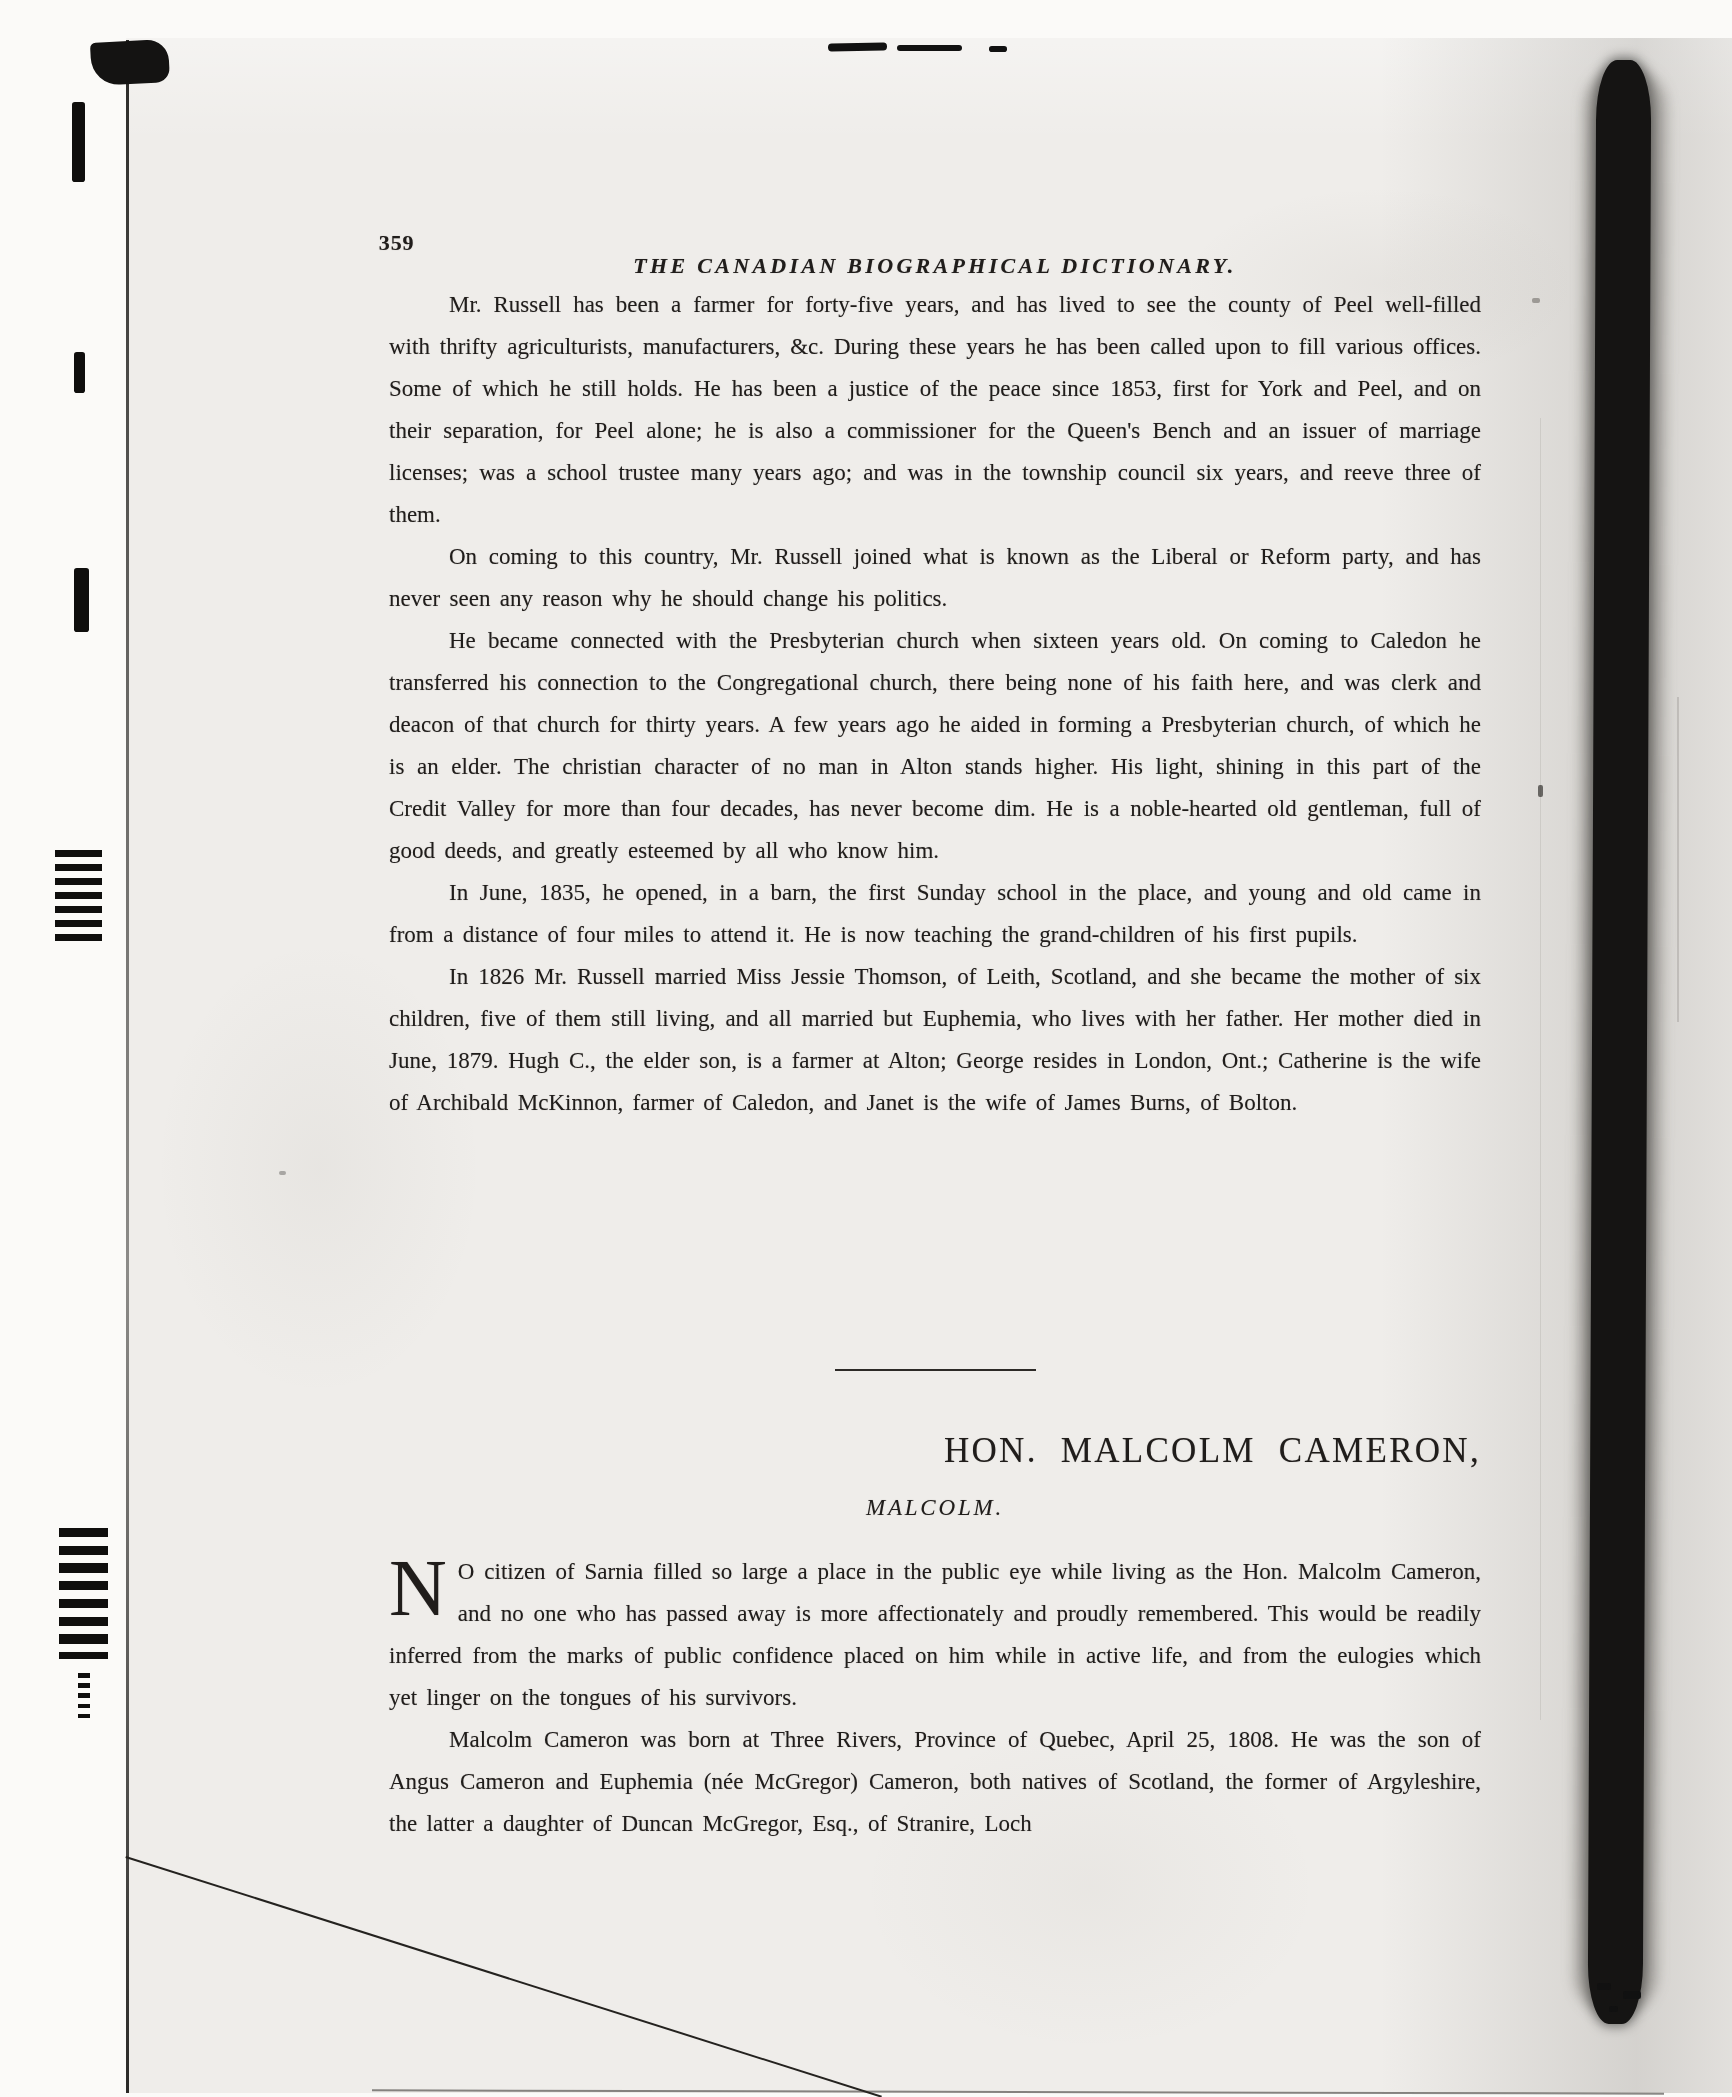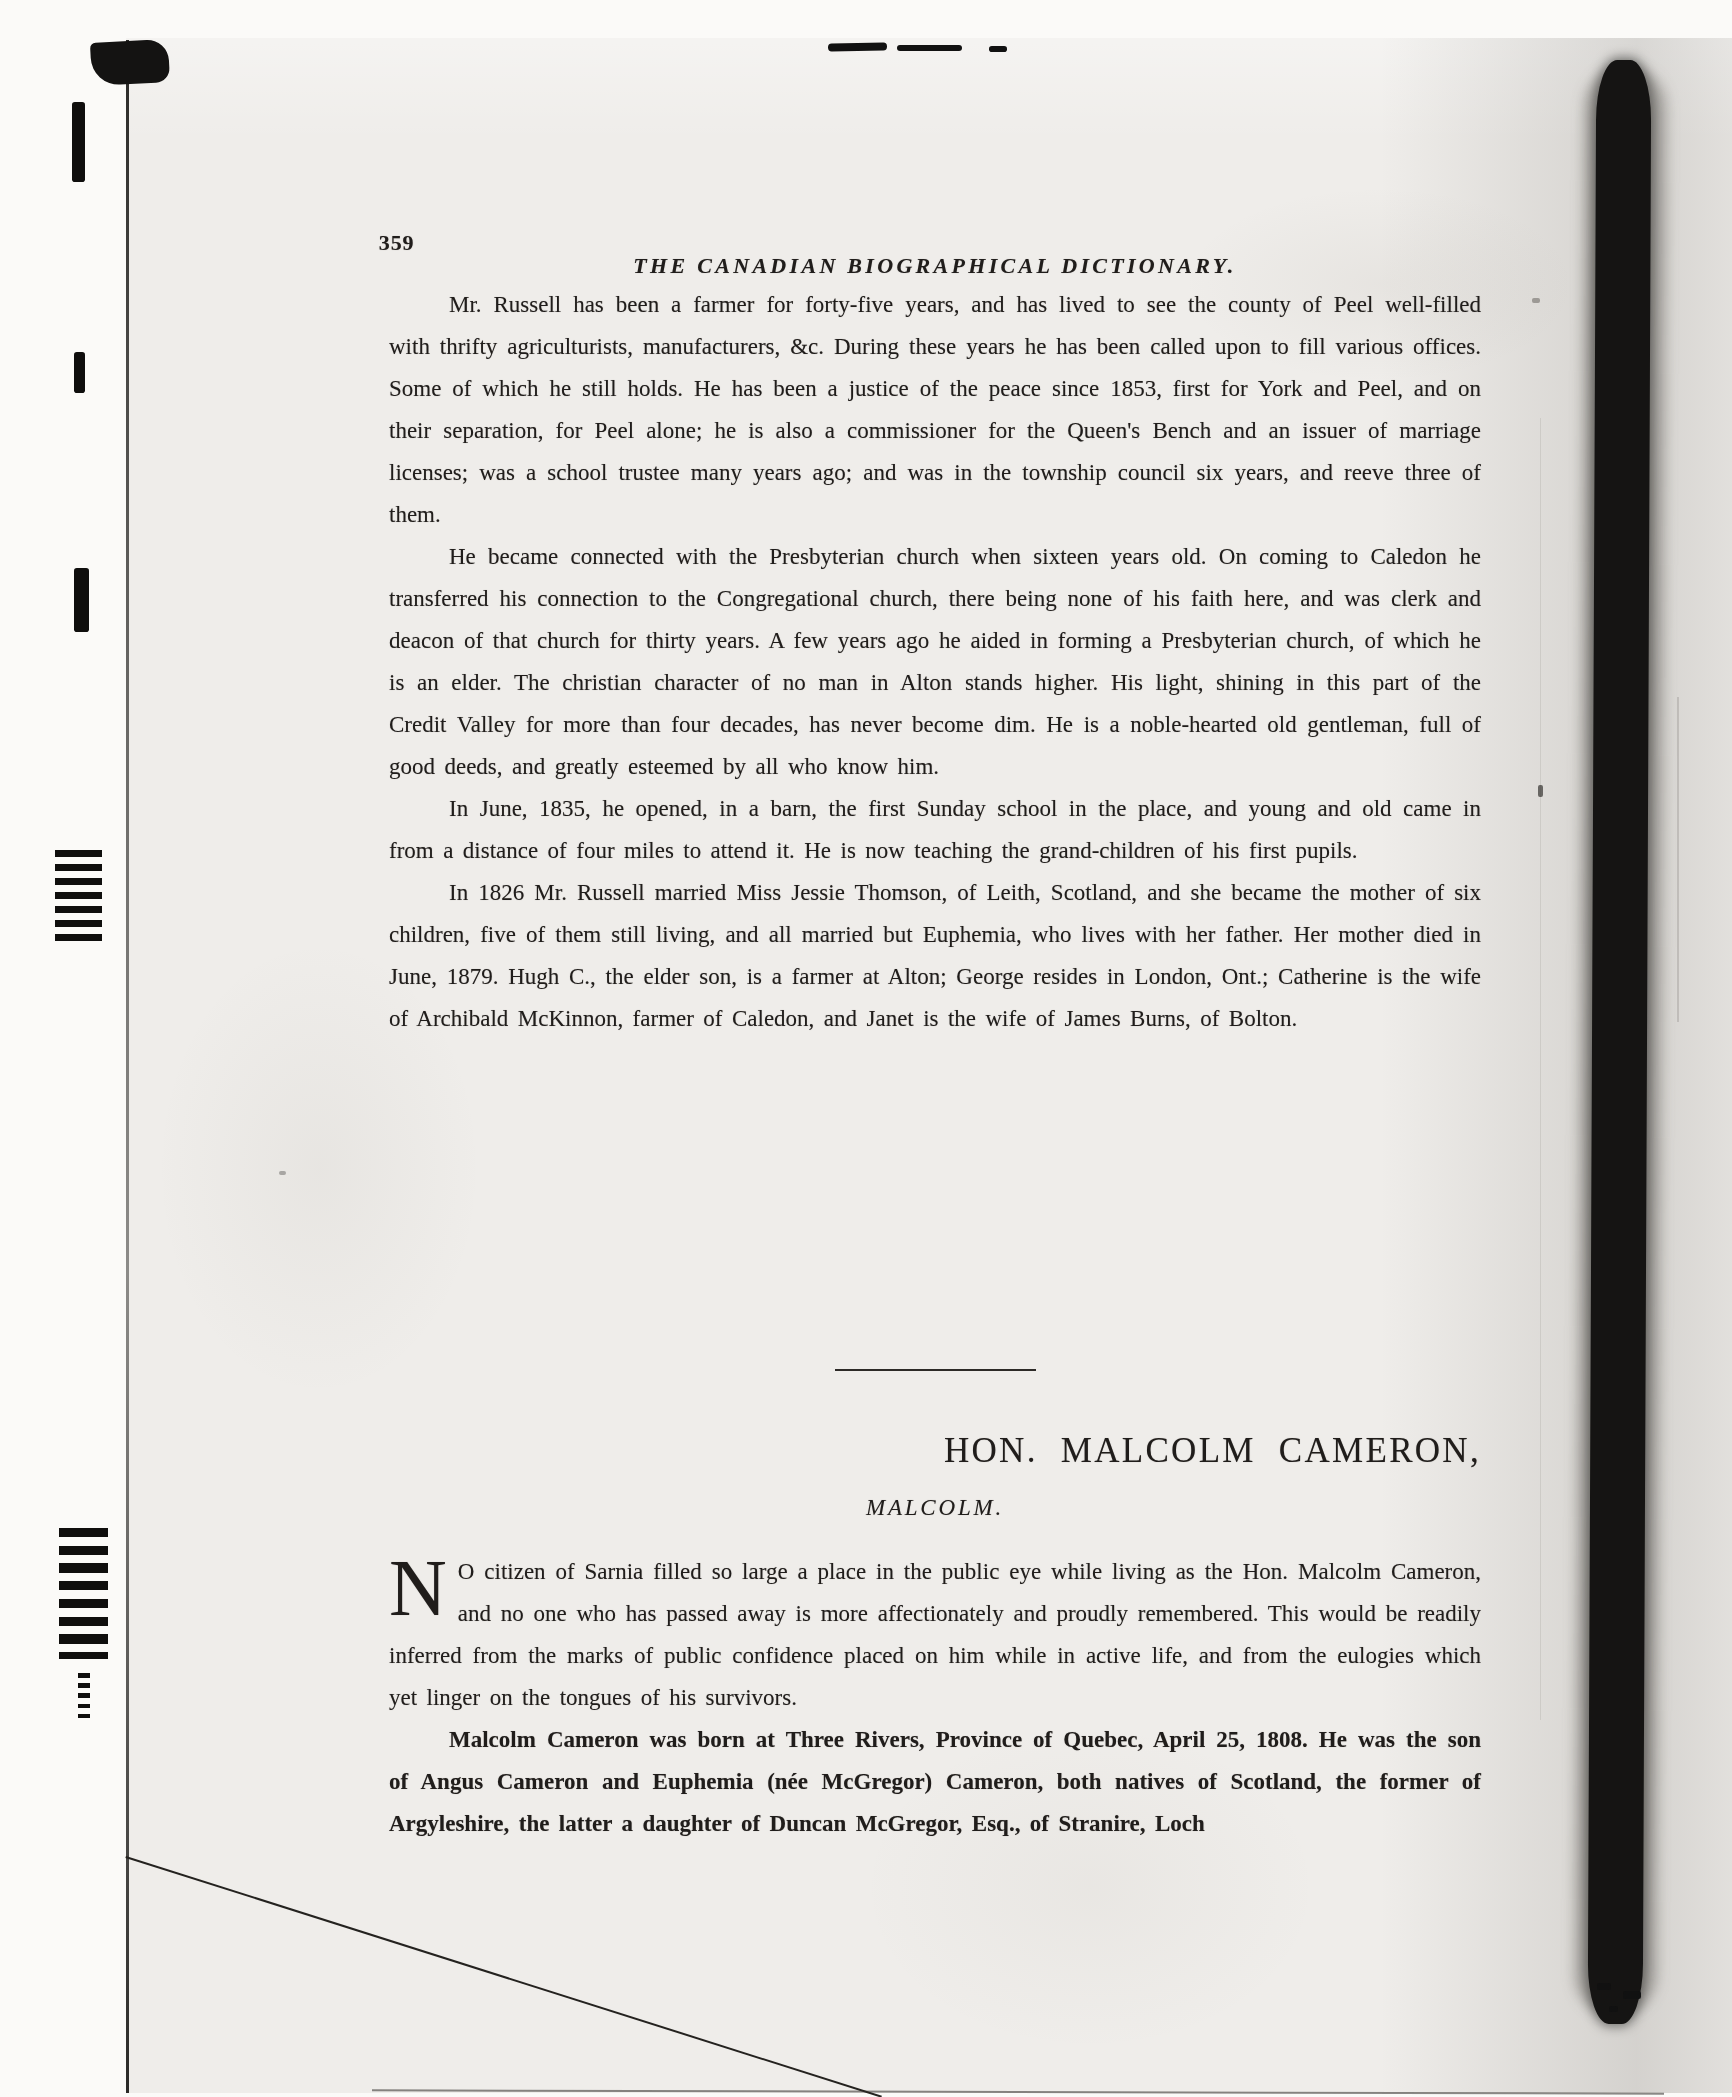--- a/index.html
+++ b/index.html
@@ -114,21 +114,21 @@
     letter-spacing: 2.8px;
   }
   .cameron-body {
     margin-top: 30px;
     font-size: 23px;
     line-height: 42px;
     text-align: justify;
     word-spacing: 3.7px;
   }
   .cameron-body p { margin: 0; }
-  .cameron-body p.indent { text-indent: 60px; font-weight: bold; }
+  .cameron-body p.indent { text-indent: 60px; }
   .dropcap {
     float: left;
     font-size: 80px;
     line-height: 70px;
     padding: 1.9px 11px 0 0;
   }
 
   
   .artifact { position: absolute; z-index: 3; }
 
@@ -207,20 +207,21 @@
 
 <div class="paper"></div>
 
 <div class="page-head ink">
   <span class="page-num">359</span>
   <div class="running-title">THE CANADIAN BIOGRAPHICAL DICTIONARY.</div>
 </div>
 
 <div class="body-text ink">
   <p class="indent">Mr. Russell has been a farmer for forty-five years, and has lived to see the county of Peel well-filled with thrifty agriculturists, manufacturers, &amp;c.  During these years he has been called upon to fill various offices.  Some of which he still holds.  He has been a justice of the peace since 1853, first for York and Peel, and on their separation, for Peel alone; he is also a commissioner for the Queen's Bench and an issuer of marriage licenses; was a school trustee many years ago; and was in the township council six years, and reeve three of them.</p>
+  <p class="indent">On coming to this country, Mr. Russell joined what is known as the Liberal or Reform party, and has never seen any reason why he should change his politics.</p>
   <p class="indent">He became connected with the Presbyterian church when sixteen years old.  On coming to Caledon he transferred his connection to the Congregational church, there being none of his faith here, and was clerk and deacon of that church for thirty years.  A few years ago he aided in forming a Presbyterian church, of which he is an elder.  The christian character of no man in Alton stands higher.  His light, shining in this part of the Credit Valley for more than four decades, has never become dim.  He is a noble-hearted old gentleman, full of good deeds, and greatly esteemed by all who know him.</p>
   <p class="indent">In June, 1835, he opened, in a barn, the first Sunday school in the place, and young and old came in from a distance of four miles to attend it.  He is now teaching the grand-children of his first pupils.</p>
   <p class="indent">In 1826 Mr. Russell married Miss Jessie Thomson, of Leith, Scotland, and she became the mother of six children, five of them still living, and all married but Euphemia, who lives with her father.  Her mother died in June, 1879.  Hugh C., the elder son, is a farmer at Alton; George resides in London, Ont.; Catherine is the wife of Archibald McKinnon, farmer of Caledon, and Janet is the wife of James Burns, of Bolton.</p>
 </div>
 
 <div class="divider-wrap">
   <div class="divider-rule ink"></div>
 </div>
 
 <div class="cameron ink">

